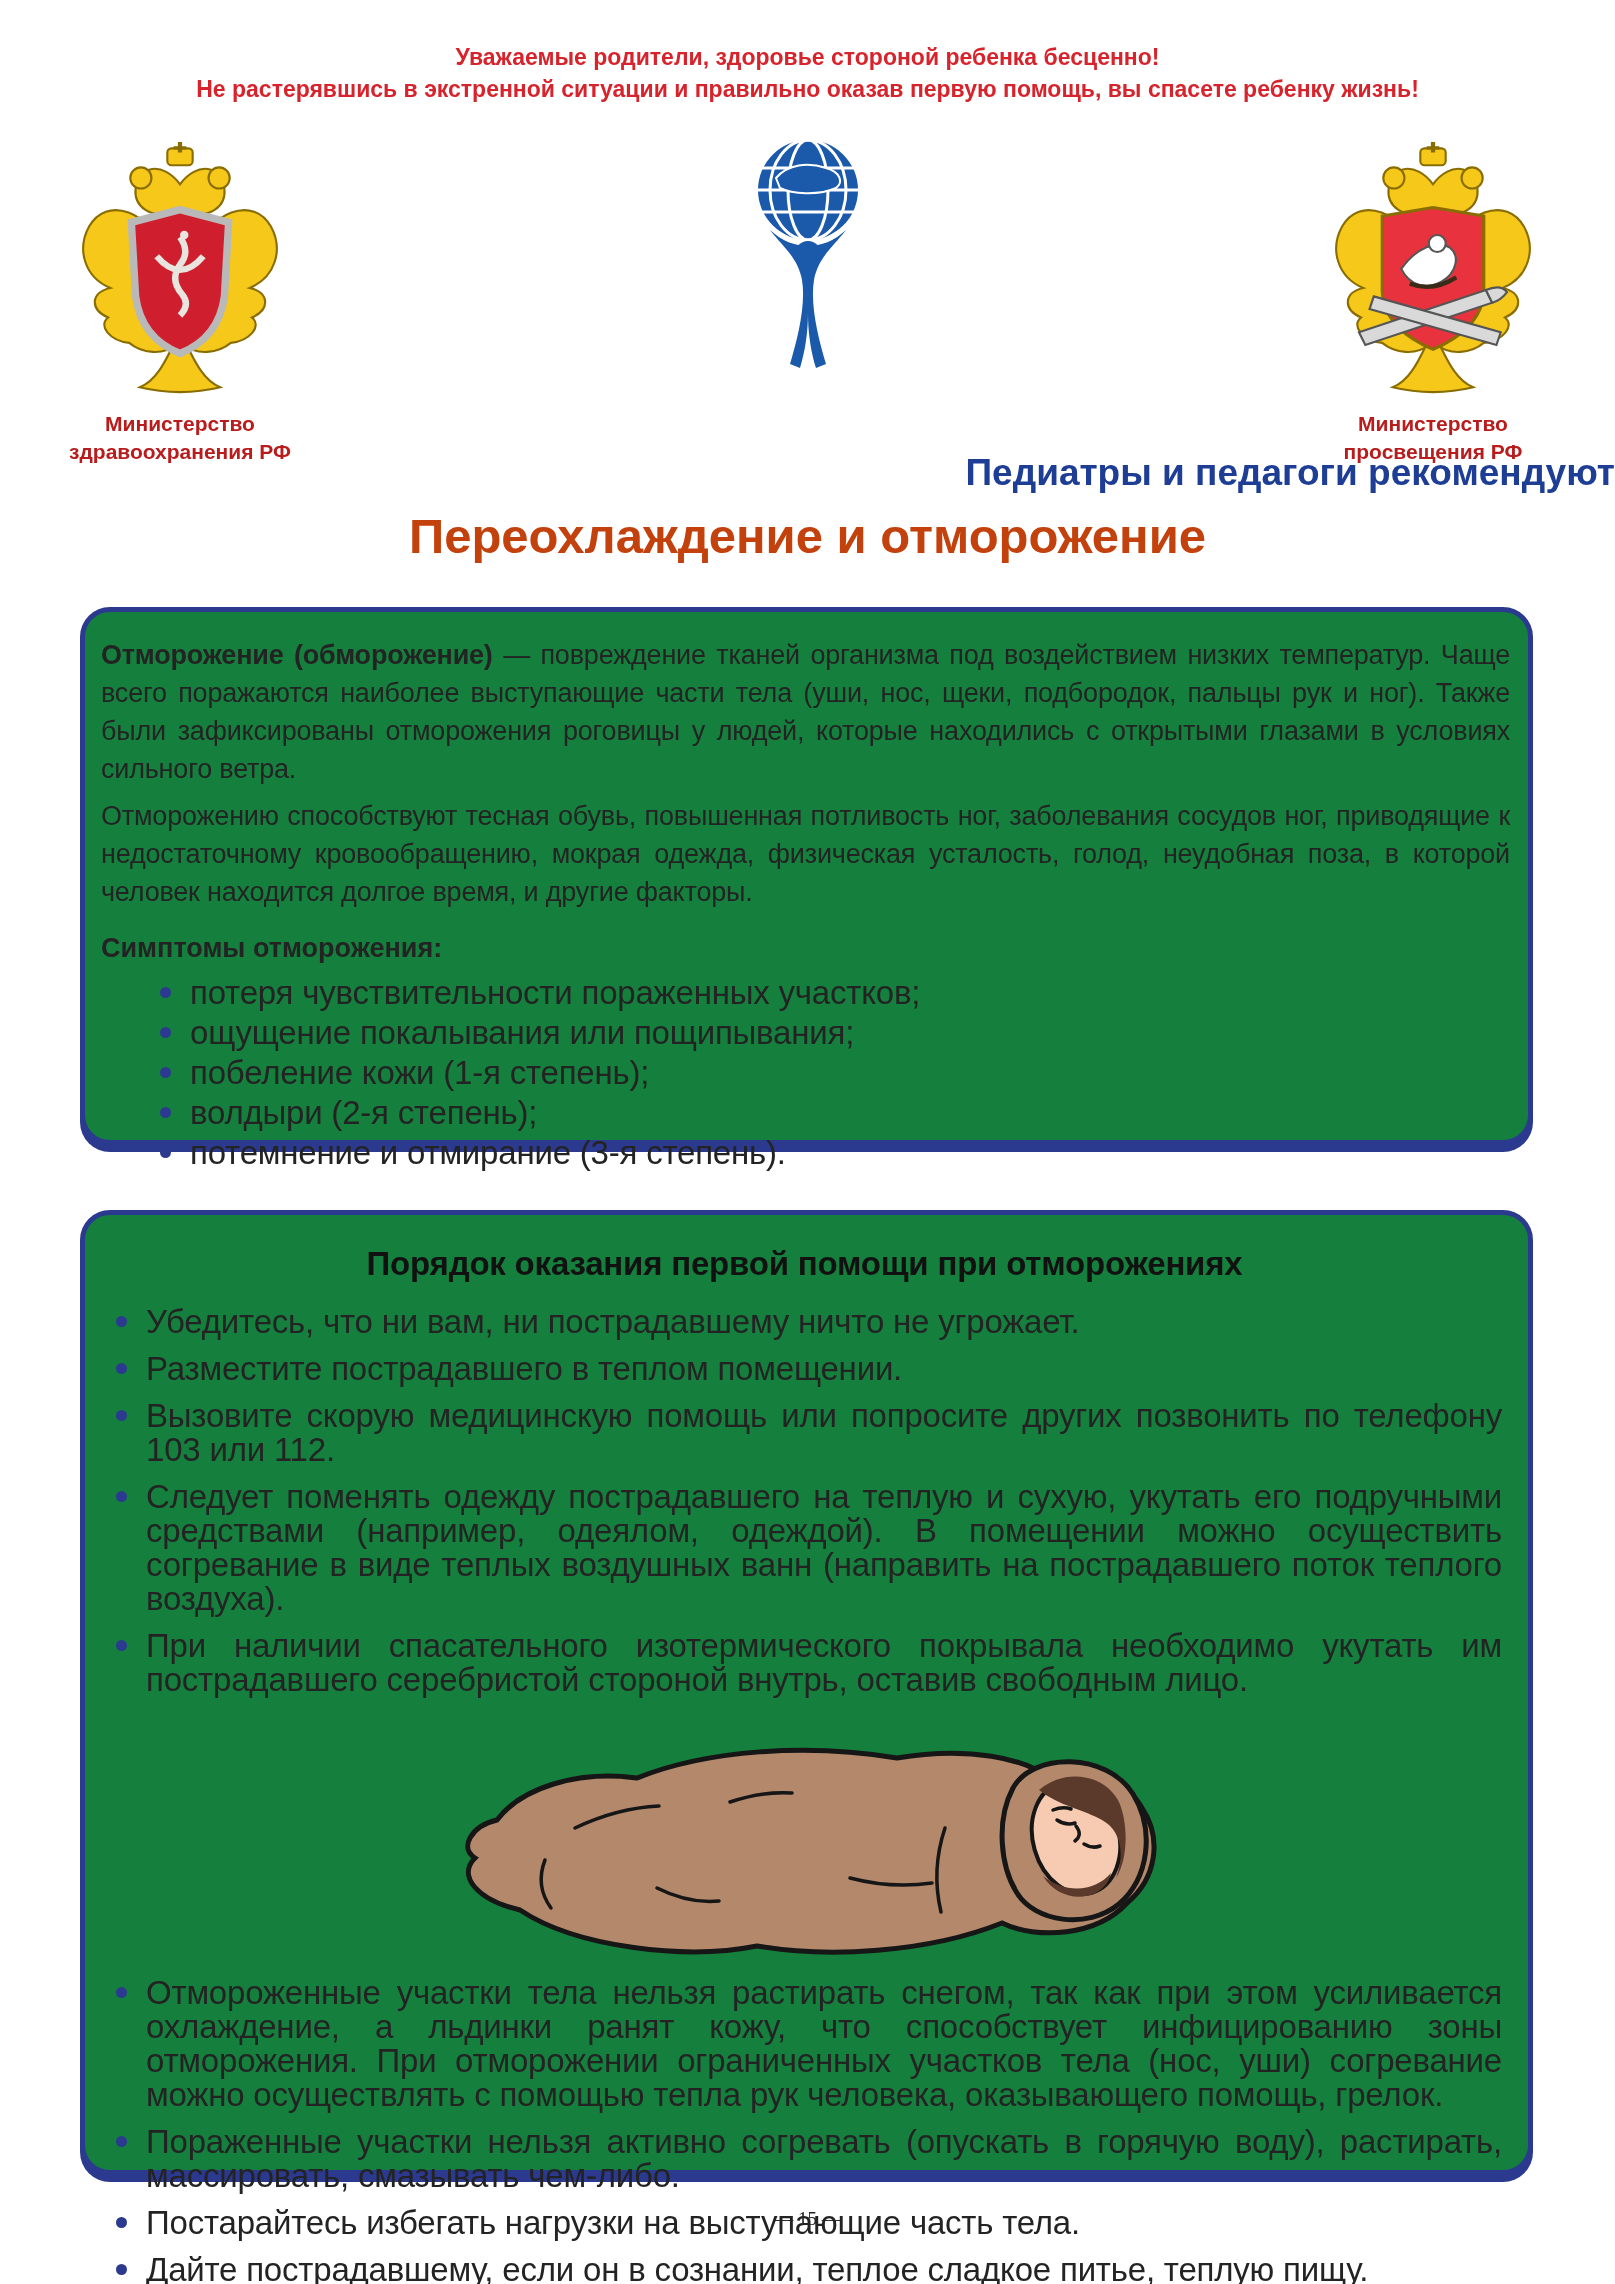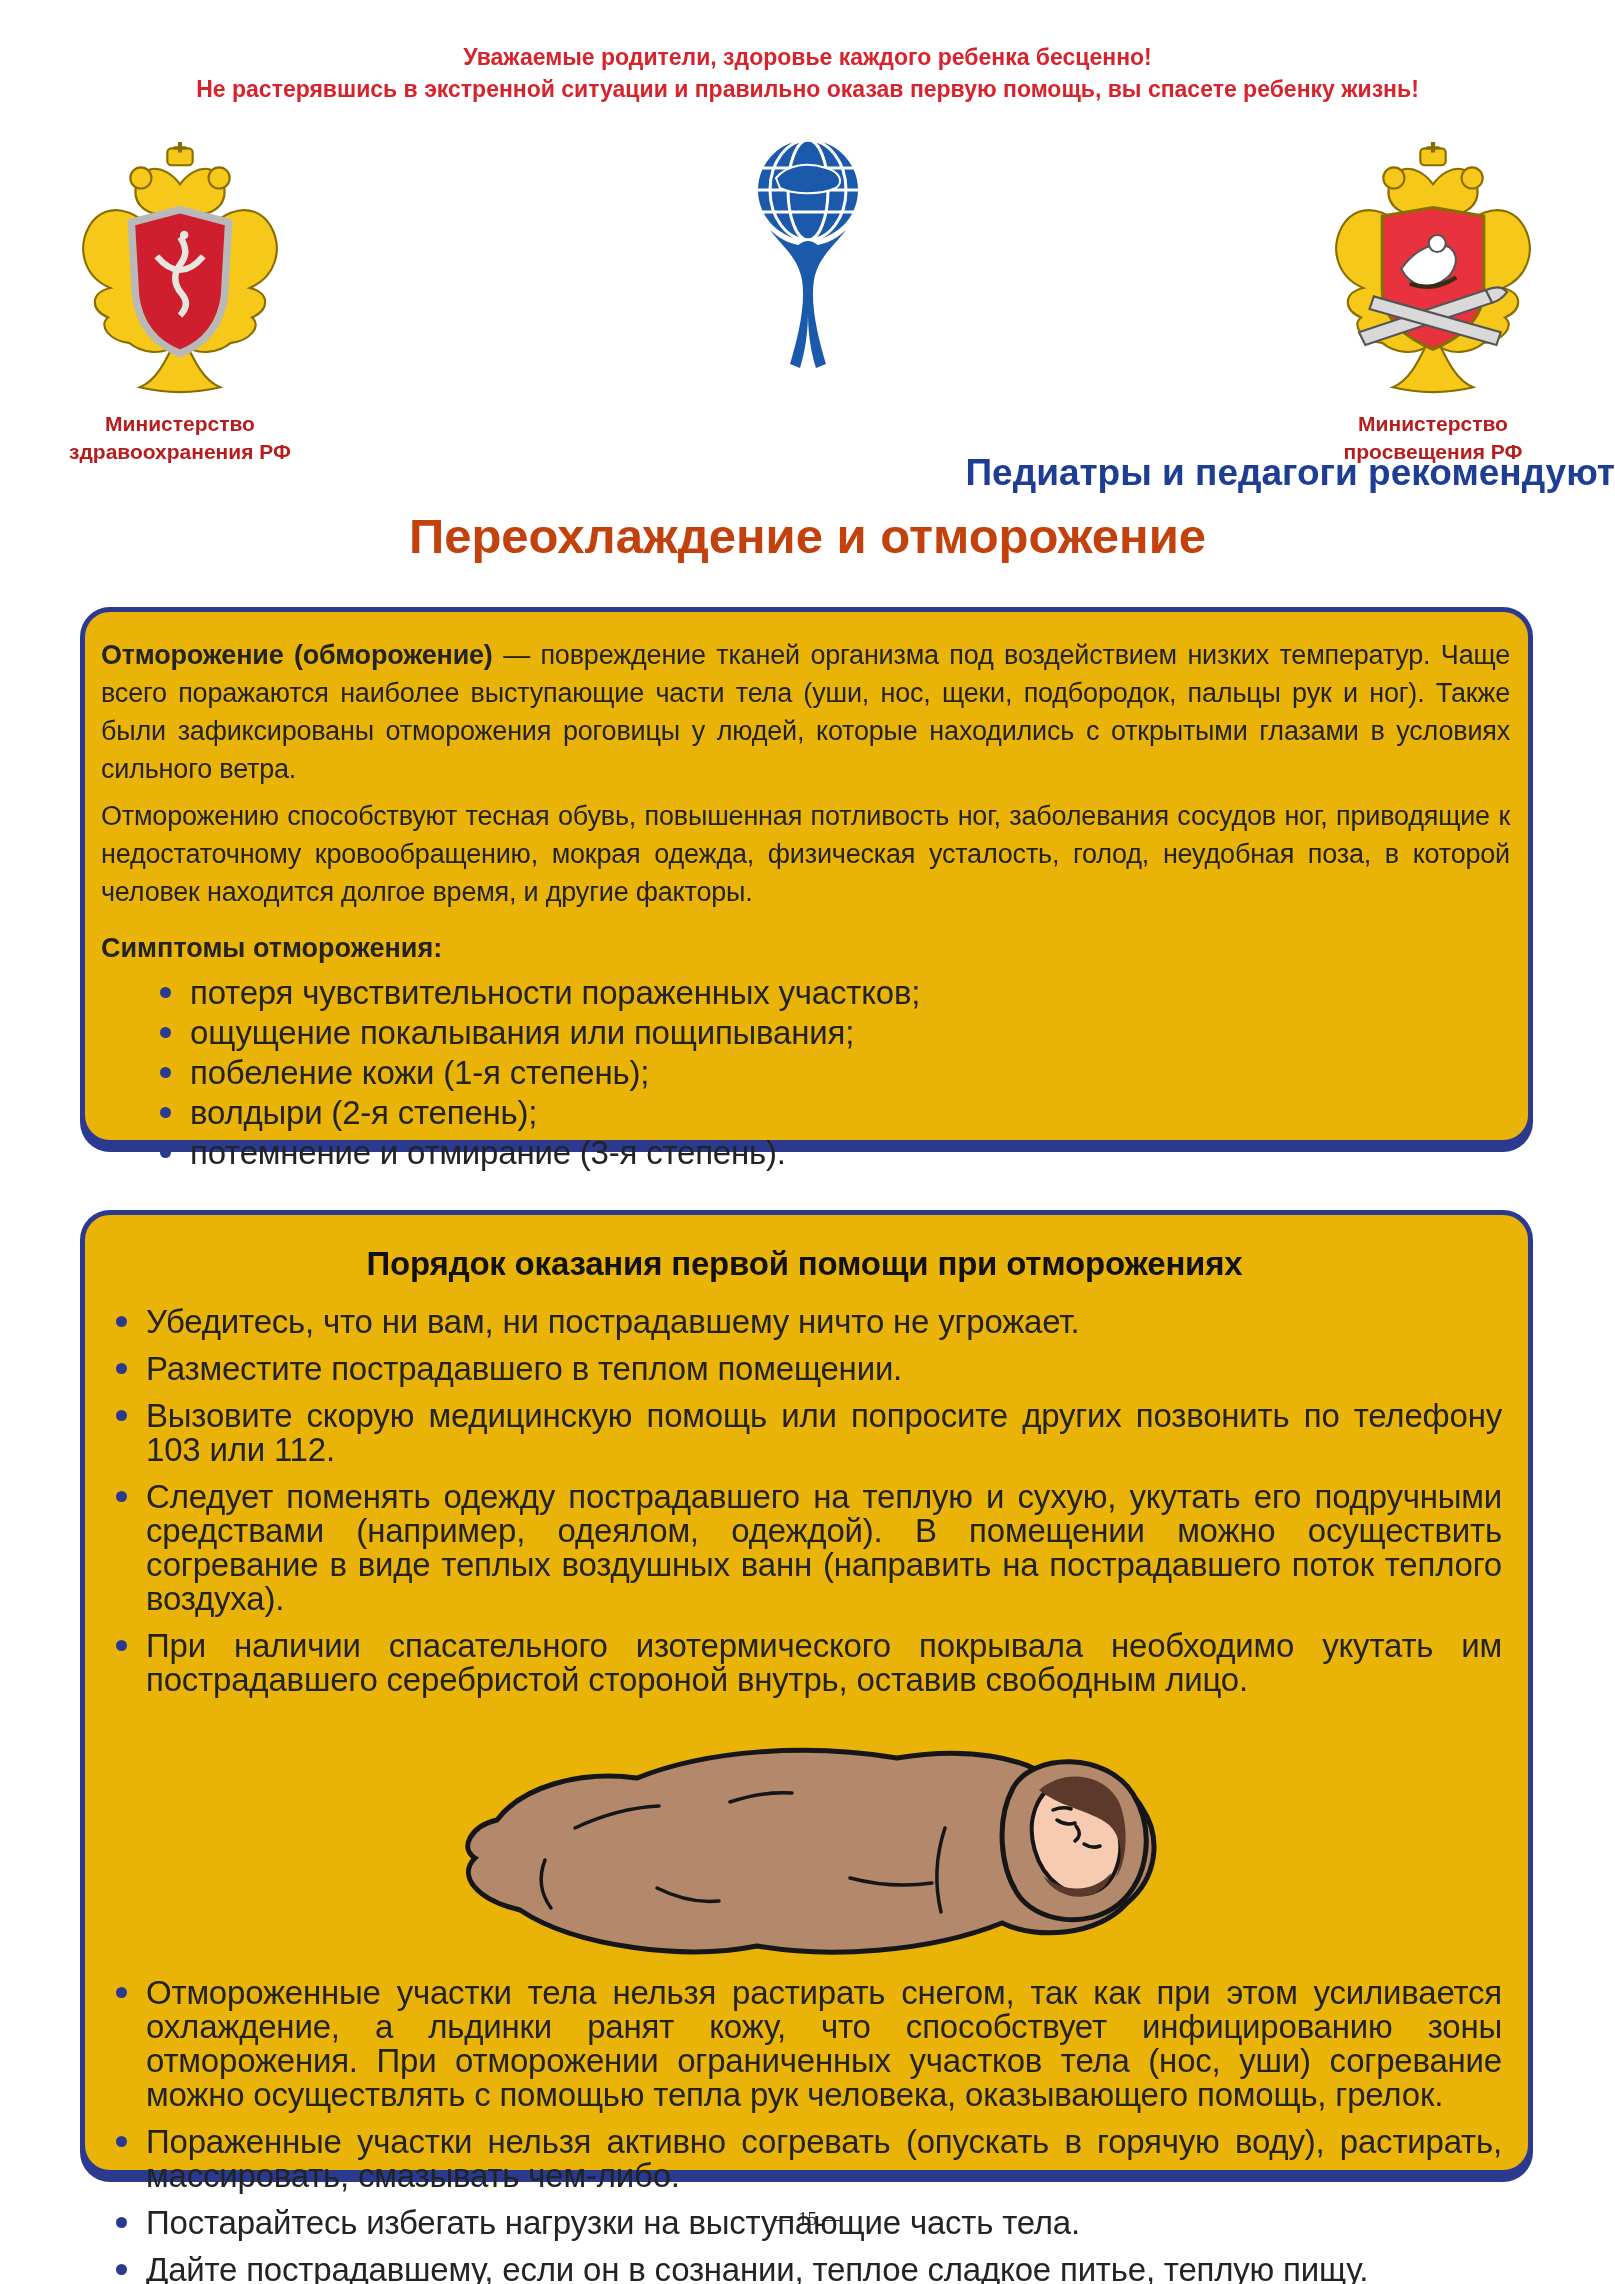--- a/index.html
+++ b/index.html
@@ -30,21 +30,21 @@
 
   
   .recommend { position:absolute; top:452px; left:0; width:100%; text-align:right;
                color:#1e3e96; font-size:37px; font-weight:bold; }
   .doc-title { position:absolute; top:508px; left:0; width:100%; text-align:center;
                color:#c2410c; font-size:49px; font-weight:bold; }
 
   
   .info-box {
     position:absolute; left:80px; width:1453px;
-    background:#eab308;
+    background:#15803d;
     border:5px solid #2b3a8f; border-radius:30px;
     box-shadow:0 7px 0 #2b3a8f;
   }
   .box1 { top:607px;  height:538px; padding:24px 18px 14px 16px; }
   .box2 { top:1210px; height:965px; padding:16px 22px 10px 18px; }
 
   .box1 p { font-size:27px; line-height:38px; text-align:justify; letter-spacing:-0.2px; }
   .box1 p + p { margin-top:9px; }
   .bold-lead { font-weight:bold; }
 
@@ -66,21 +66,21 @@
 
   
   .page-num { position:absolute; top:2208px; left:0; width:100%; text-align:center;
               font-family:"Liberation Serif", serif; font-size:19px; color:#222; }
 </style>
 </head>
 <body>
 
 <div class="page">
 
-  <div class="top-note l1">Уважаемые родители, здоровье каждого ребенка бесценно!</div>
+  <div class="top-note l1">Уважаемые родители, здоровье стороной ребенка бесценно!</div>
   <div class="top-note l2">Не растерявшись в экстренной ситуации и правильно оказав первую помощь, вы спасете ребенку жизнь!</div>
 
   <div class="org org-left">
     <svg width="212" height="258" viewBox="0 0 200 244">
       <g stroke="#8a6d00" stroke-width="2" fill="#f5c81a">
         <path d="M97,118 C70,60 30,52 14,80 C2,102 10,128 34,138 C16,142 14,158 32,166 C22,174 34,188 52,190 C64,200 84,202 96,192 Z"></path>
         <path d="M103,118 C130,60 170,52 186,80 C198,102 190,128 166,138 C184,142 186,158 168,166 C178,174 166,188 148,190 C136,200 116,202 104,192 Z"></path>
         <path d="M100,40 C84,18 60,22 58,44 C56,62 74,72 88,66 L100,84 L112,66 C126,72 144,62 142,44 C140,22 116,18 100,40 Z"></path>
         <path d="M100,178 C84,214 76,226 62,232 C86,238 114,238 138,232 C124,226 116,214 100,178 Z"></path>
       </g>

